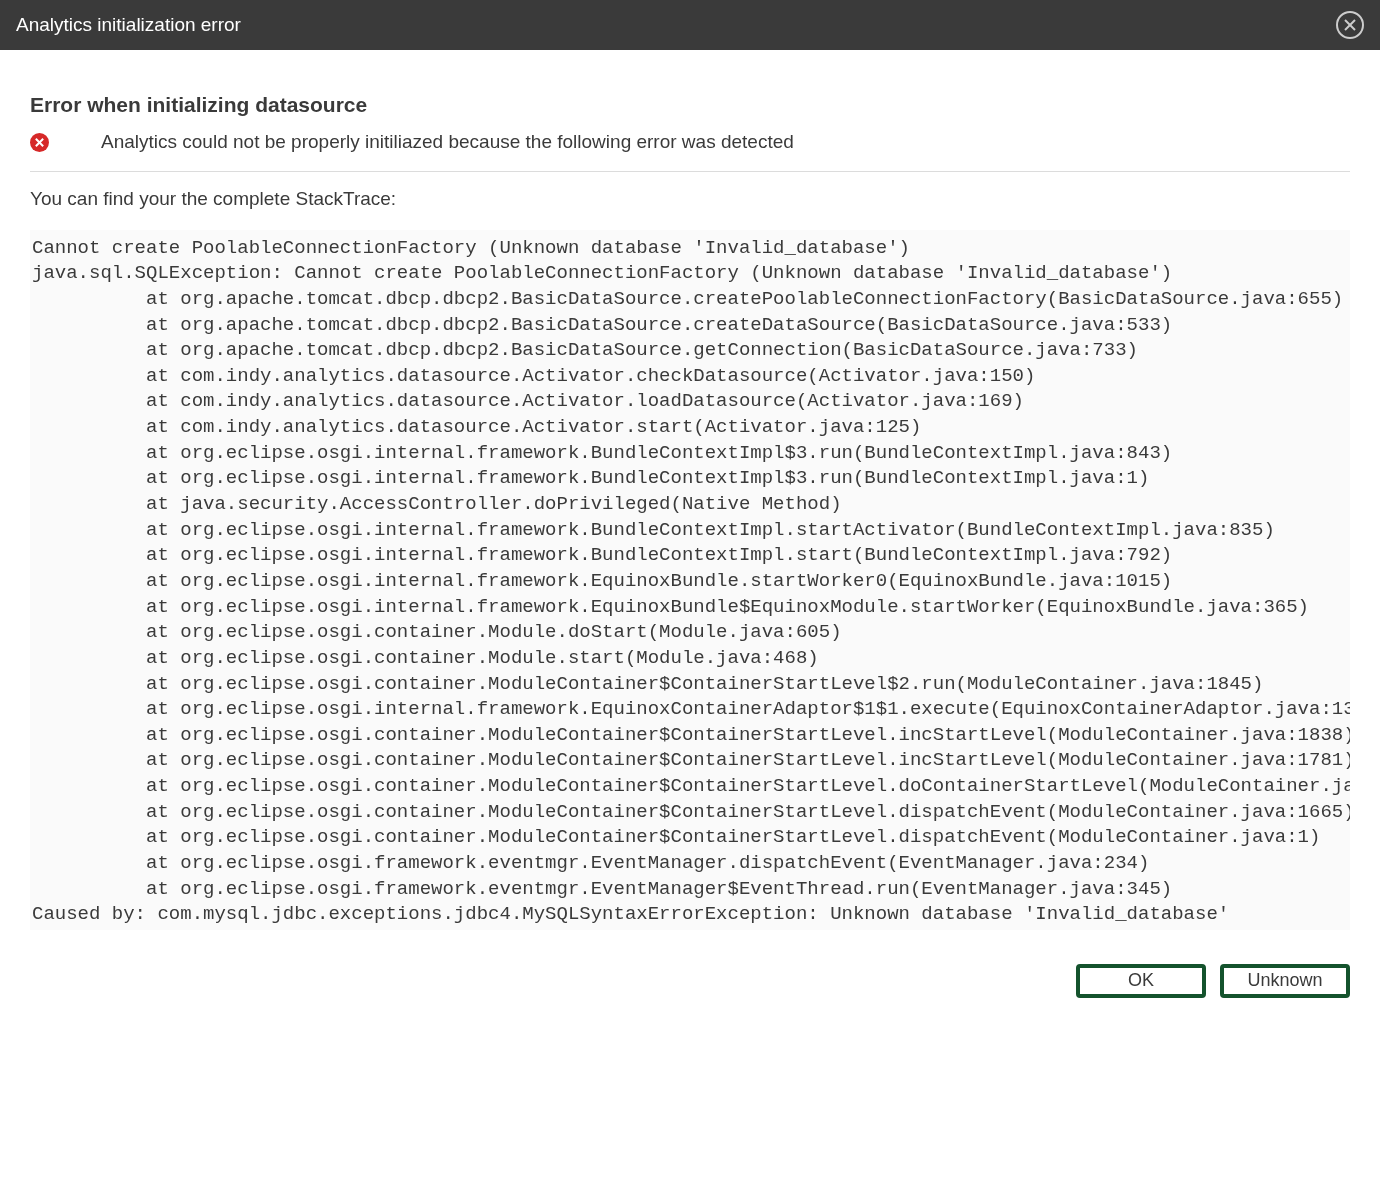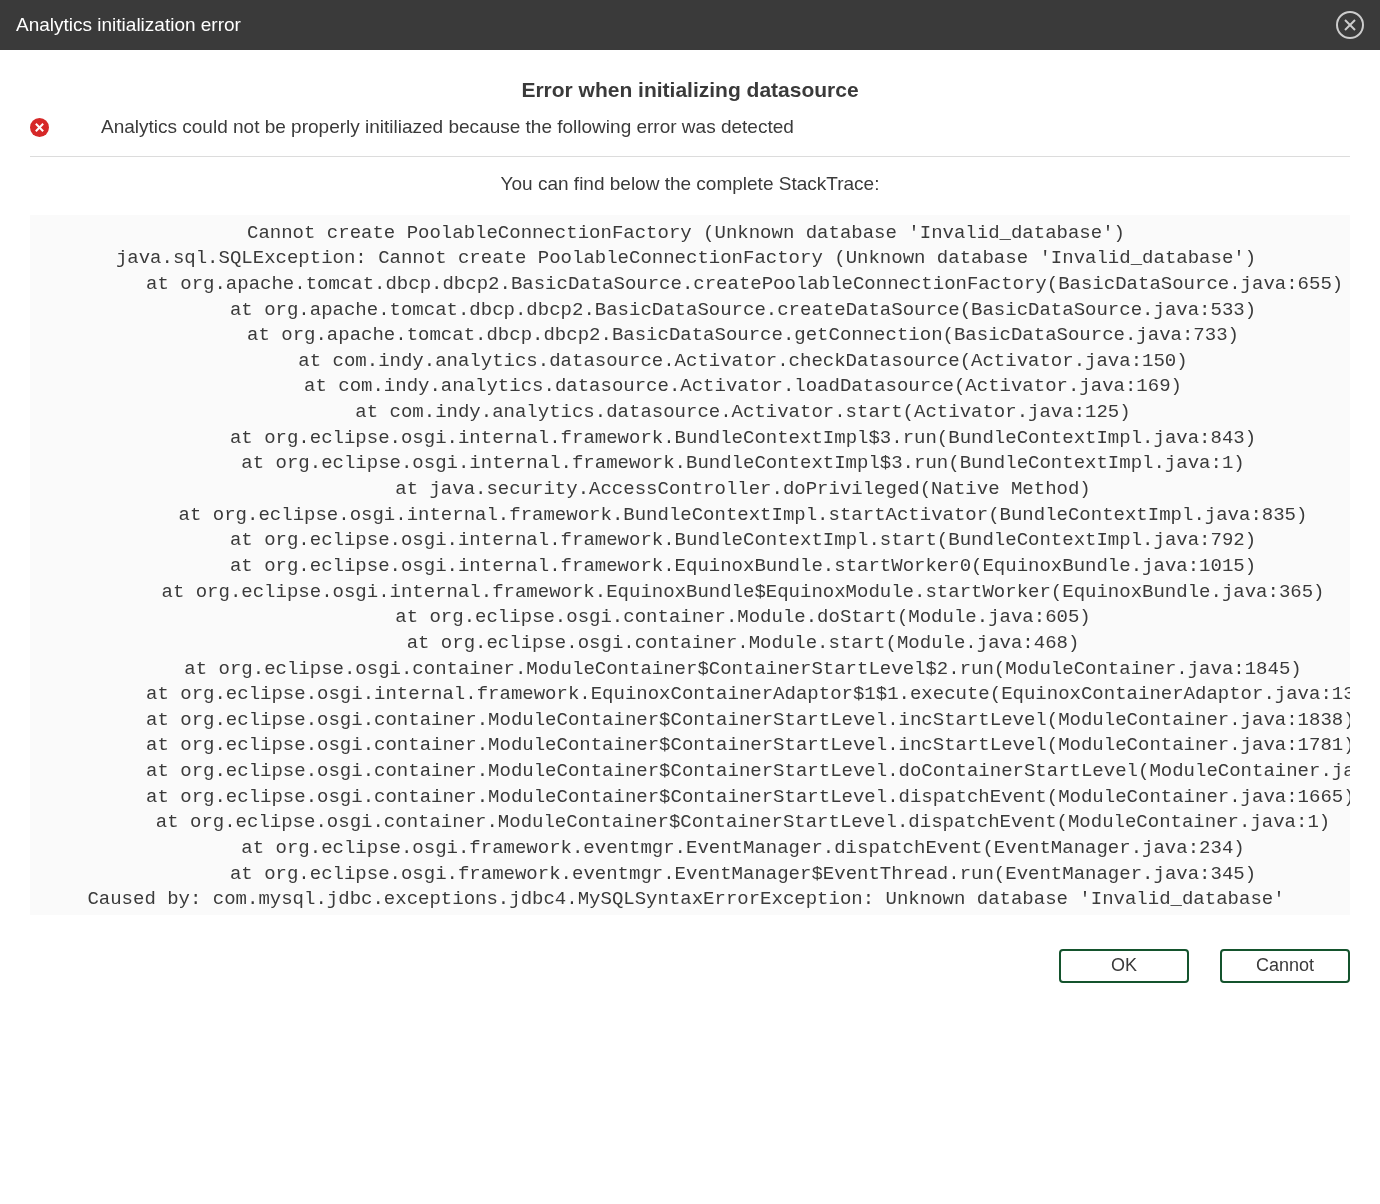--- a/index.html
+++ b/index.html
@@ -34,23 +34,22 @@
     align-items: center;
     justify-content: center;
     cursor: pointer;
     color: #cccccc;
   }
   .close-btn svg {
     width: 12px;
     height: 12px;
   }
   .content {
-    padding: 28px 30px 20px 30px;
+    padding: 43px 30px 20px 30px;
     box-sizing: border-box;
-    text-align: center;
   }
   .heading {
     font-size: 21px;
     font-weight: bold;
     color: #3a3a3a;
     margin: 0 0 14px 0;
   }
   .error-row {
     display: flex;
     align-items: center;
@@ -105,30 +104,29 @@
   }
   .footer {
     display: flex;
     justify-content: flex-end;
     gap: 14px;
     padding: 14px 30px 24px 30px;
   }
   .btn {
     min-width: 130px;
     height: 34px;
-    border: 2px solid #14532d;
+    border: 4px solid #14532d;
     background: #ffffff;
     border-radius: 4px;
     font-size: 18px;
     color: #3a3a3a;
     cursor: pointer;
     display:flex;
     align-items:center;
     justify-content:center;
-    margin-left:17px;
   }
   
   .trace-box::-webkit-scrollbar {
     width: 16px;
   }
   .trace-box::-webkit-scrollbar-track {
     background: #f0f0f0;
   }
   .trace-box::-webkit-scrollbar-thumb {
     background: #c8c8c8;
@@ -164,21 +162,21 @@
         <svg viewBox="0 0 12 12" width="11" height="11">
           <line x1="2" y1="2" x2="10" y2="10" stroke="#fff" stroke-width="2.2"></line>
           <line x1="10" y1="2" x2="2" y2="10" stroke="#fff" stroke-width="2.2"></line>
         </svg>
       </div>
       <div class="error-msg">Analytics could not be properly initiliazed because the following error was detected</div>
     </div>
 
     <hr class="sep">
 
-    <p class="body-text">You can find below the complete StackTrace:</p>
+    <p class="body-text">You can find your the complete StackTrace:</p>
 
     <div class="trace-box">
       <pre>Cannot create PoolableConnectionFactory (Unknown database 'Invalid_database')
 java.sql.SQLException: Cannot create PoolableConnectionFactory (Unknown database 'Invalid_database')
           at org.apache.tomcat.dbcp.dbcp2.BasicDataSource.createPoolableConnectionFactory(BasicDataSource.java:655)
           at org.apache.tomcat.dbcp.dbcp2.BasicDataSource.createDataSource(BasicDataSource.java:533)
           at org.apache.tomcat.dbcp.dbcp2.BasicDataSource.getConnection(BasicDataSource.java:733)
           at com.indy.analytics.datasource.Activator.checkDatasource(Activator.java:150)
           at com.indy.analytics.datasource.Activator.loadDatasource(Activator.java:169)
           at com.indy.analytics.datasource.Activator.start(Activator.java:125)
@@ -208,16 +206,16 @@
           at com.mysql.jdbc.Util.handleNewInstance(Util.java:400)
           at com.mysql.jdbc.Util.getInstance(Util.java:383)
           at com.mysql.jdbc.SQLError.createSQLException(SQLError.java:980)
  </pre>
     </div>
 
   </div>
 
   <div class="footer">
     <button class="btn">OK</button>
-    <button class="btn">Cannot</button>
+    <button class="btn">Unknown</button>
   </div>
 
 </div>
 
 </body></html>

